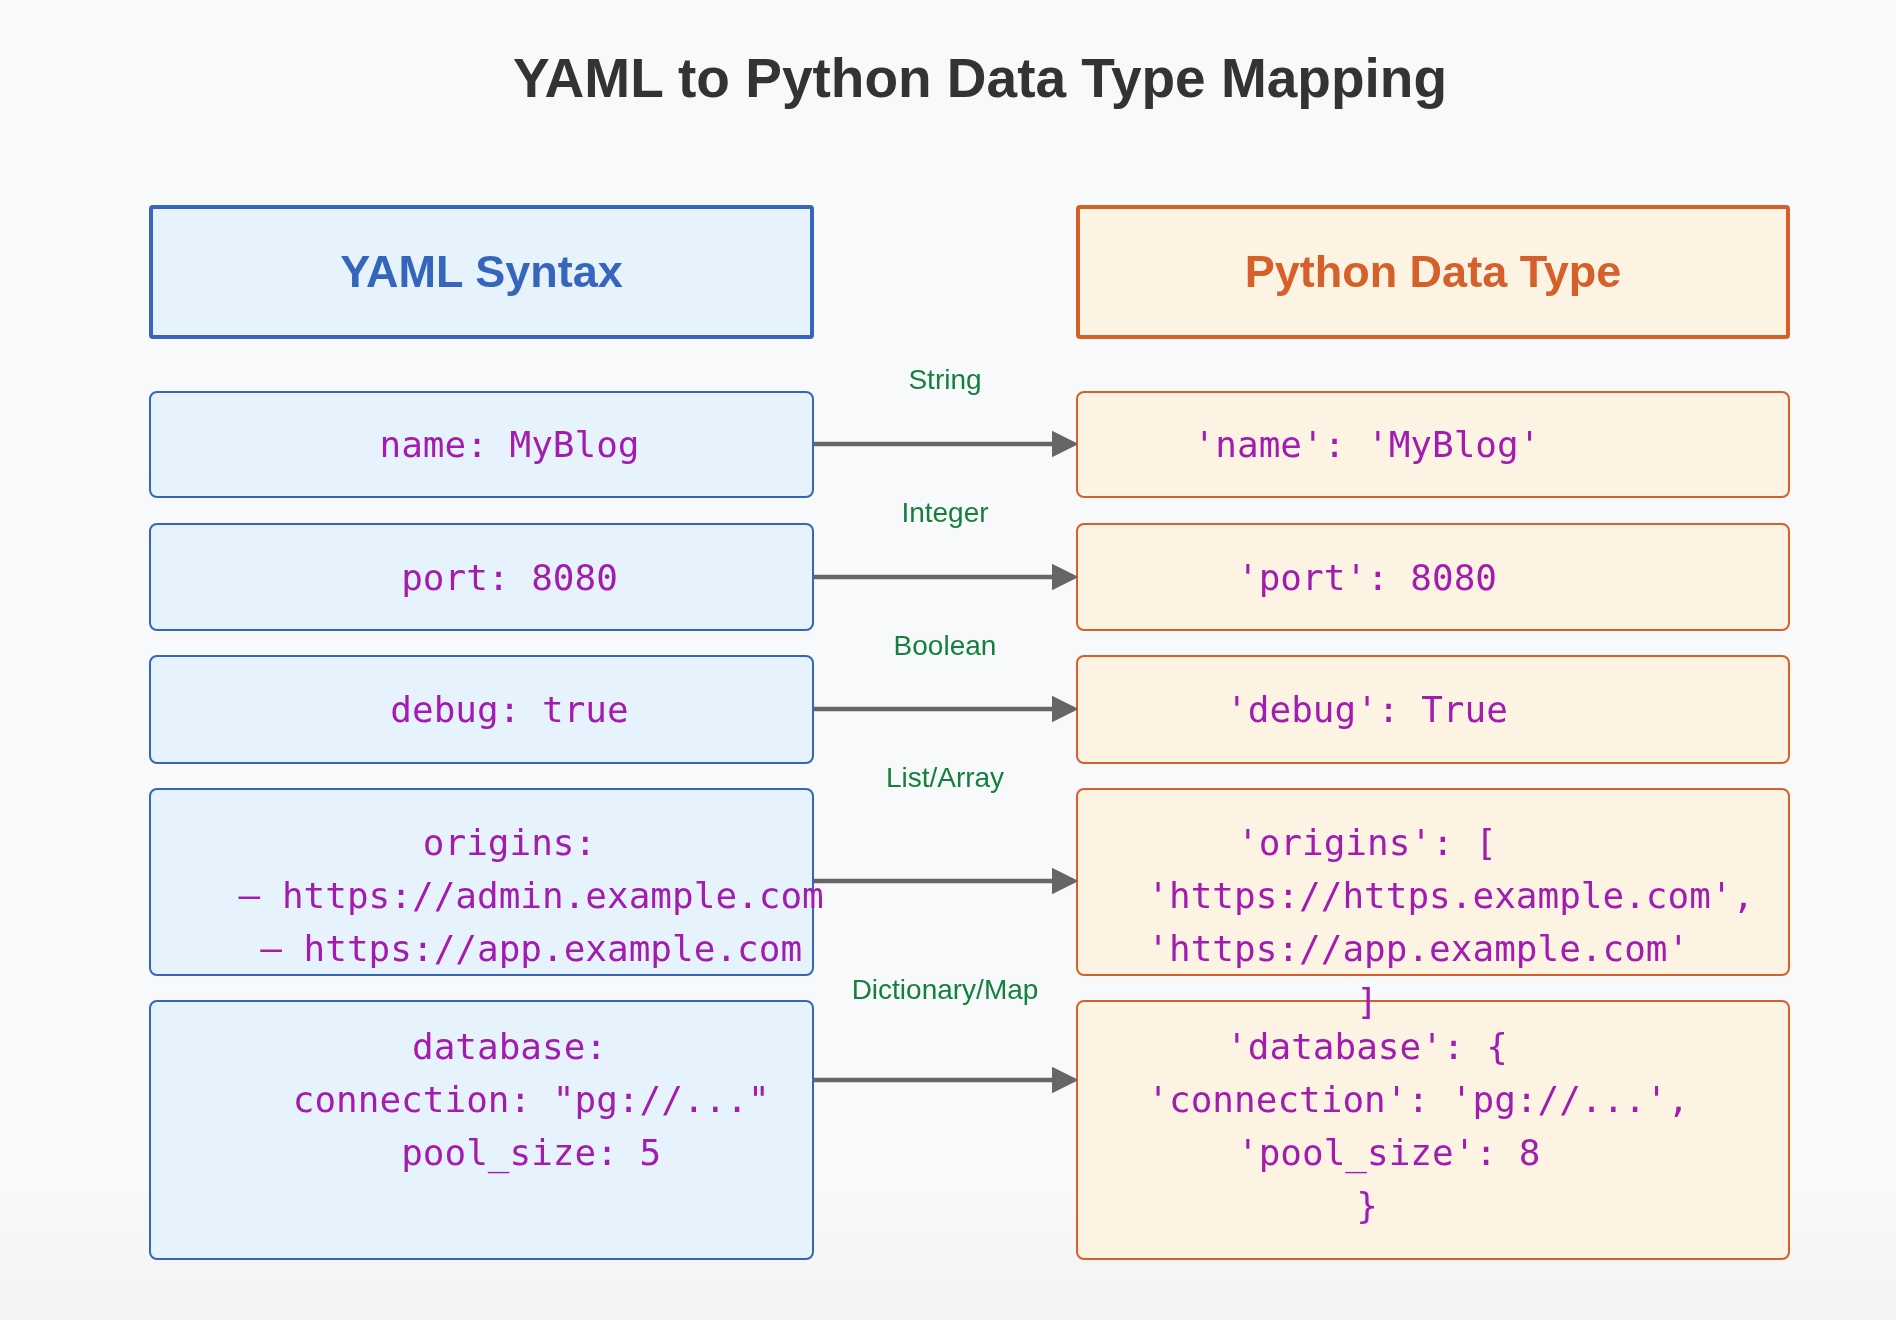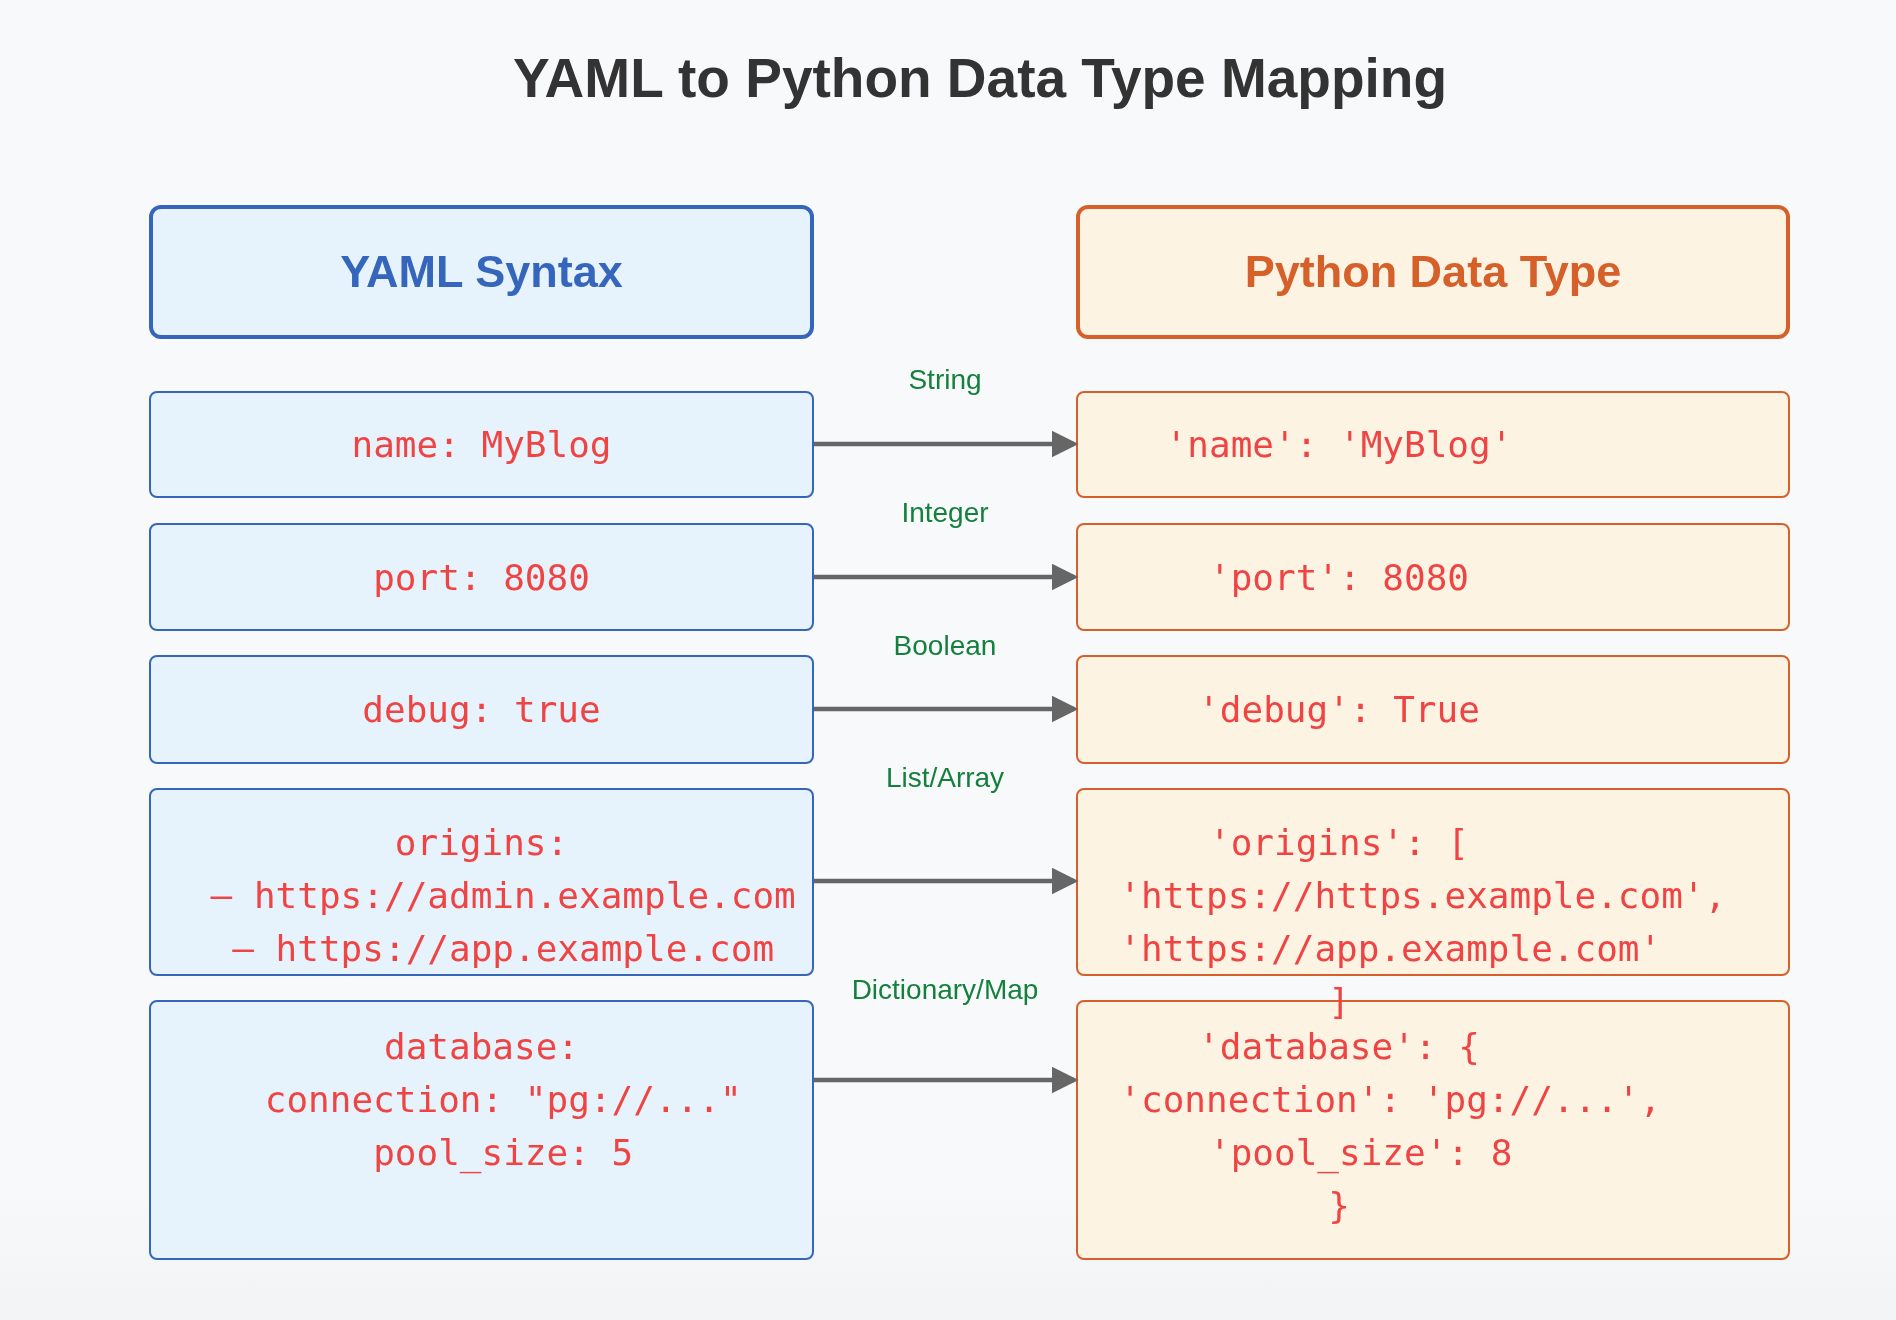--- a/index.html
+++ b/index.html
@@ -14,29 +14,29 @@
     position: absolute; left: 0; width: 1896px; top: 46px;
     text-align: center; font-weight: bold; font-size: 55px; color: #333;
     font-family: "Liberation Sans", sans-serif;
     padding-left: 32px;
   }
   .box {
     position: absolute; box-sizing: border-box; border-radius: 8px;
   }
   .yaml { background: #e6f2fc; border: 2px solid #3566bb; left: 149px; width: 665px; }
   .py { background: #fdf3e3; border: 2px solid #d6602a; left: 1076px; width: 714px; }
-  .hdr { top: 205px; height: 134px; border-width: 4px; border-radius: 12px;
+  .hdr { top: 205px; height: 134px; border-width: 4px; border-radius: 4px;
          display: flex; align-items: center; justify-content: center;
          font-weight: bold; font-size: 45px; font-family: "Liberation Sans", sans-serif; }
   .yaml.hdr { color: #3566bb; }
   .py.hdr { color: #d6602a; }
   .line {
     position: absolute; white-space: pre; text-align: center;
-    font-family: "DejaVu Sans Mono", monospace; font-size: 36px; color: #ef4444;
-    height: 53px; line-height: 53px; transform: translateY(-50%);
+    font-family: "DejaVu Sans Mono", monospace; font-size: 36px; color: #a21caf;
+    height: 53px; line-height: 53px; transform: translateY(-50%); padding-left: 28px;
   }
   .line.l { left: 149px; width: 665px; }
   .line.r { left: 1076px; width: 526px; }
   .conn-label {
     position: absolute; left: 814px; width: 262px; text-align: center;
     font-size: 28px; color: #15803d; transform: translateY(-50%);
     font-family: "Liberation Sans", sans-serif;
   }
   svg.arrows { position: absolute; left: 0; top: 0; }
 </style>

